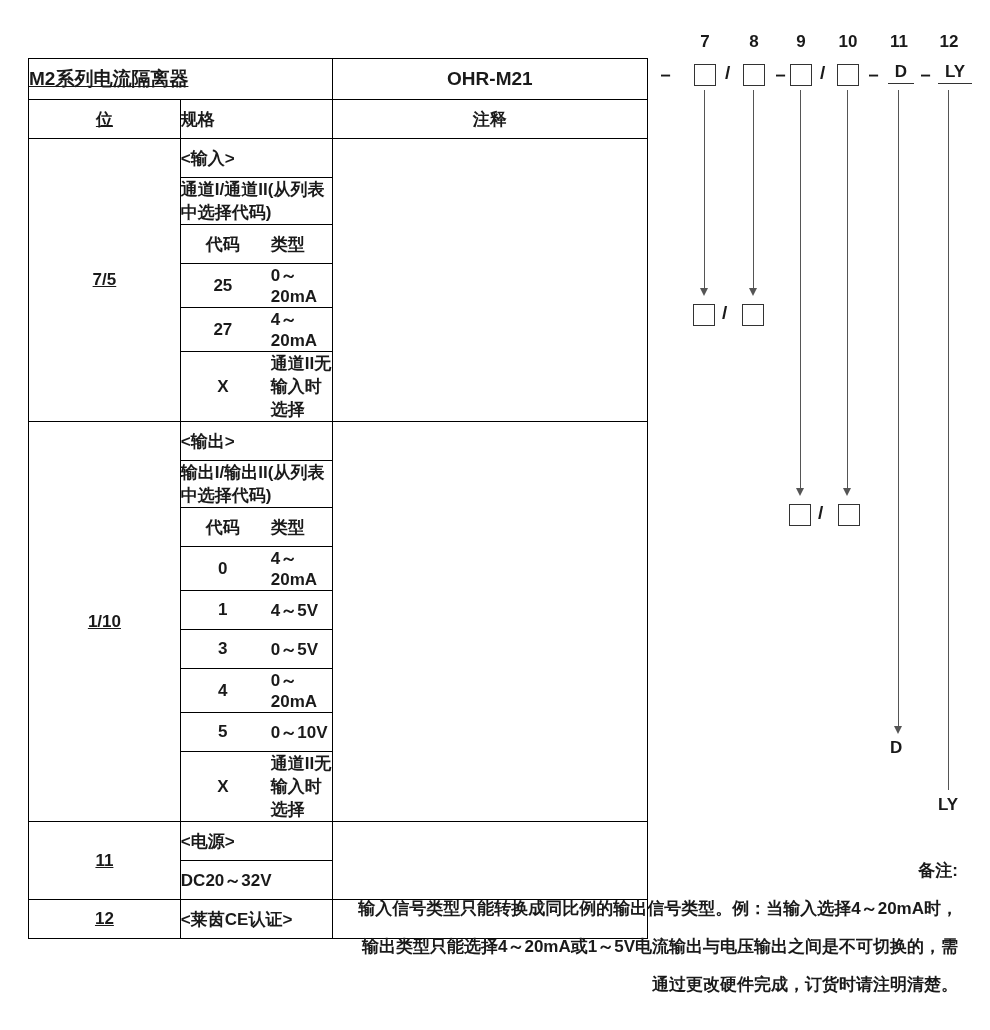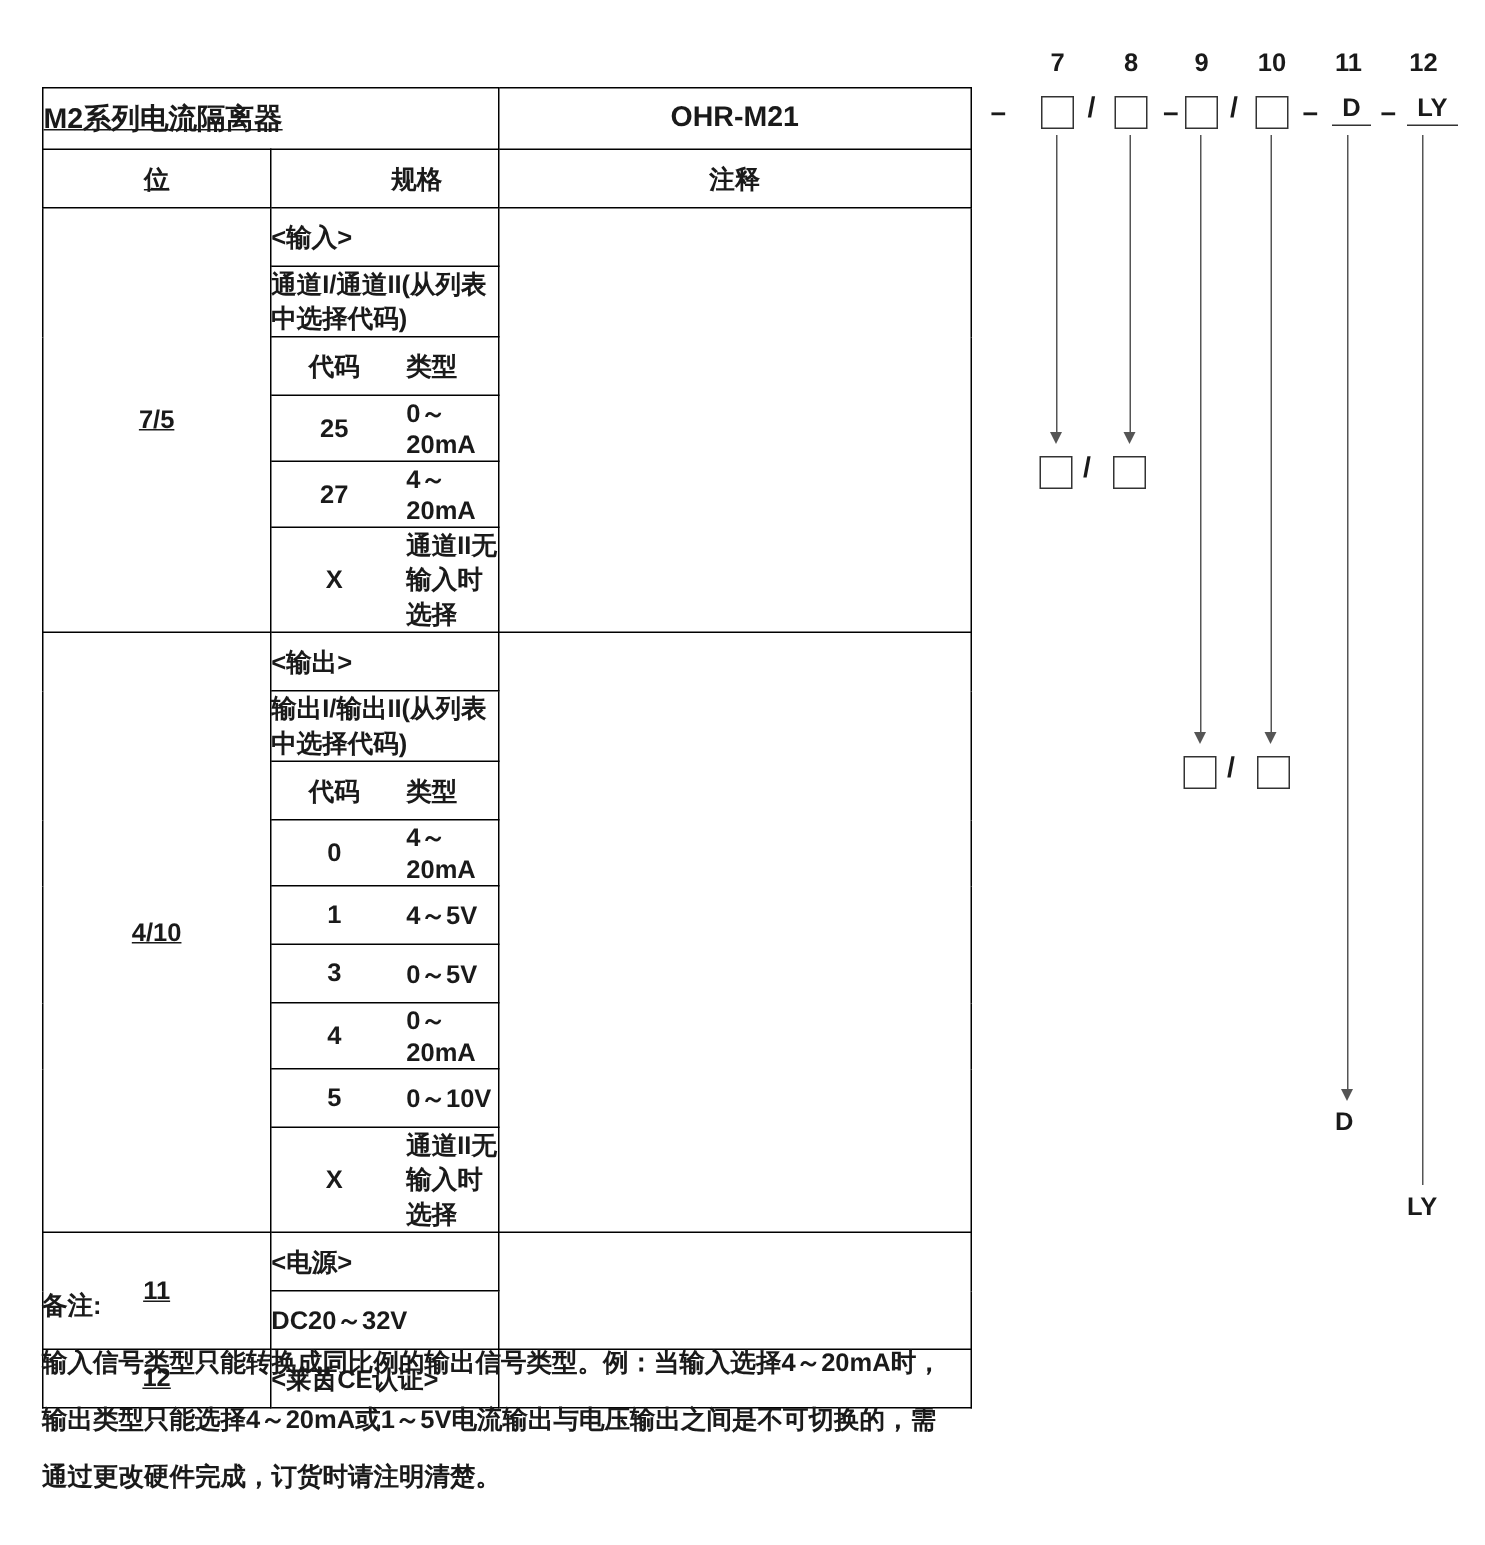--- a/index.html
+++ b/index.html
@@ -133,38 +133,38 @@
   .notes {
     position: absolute;
     left: 28px;
     top: 852px;
     width: 930px;
     font-size: 17px;
     font-weight: bold;
     line-height: 38px;
   }
   .notes .note-title { margin-bottom: 0; }
-  .notes p { margin: 0; }
+  .notes p { margin: 0; text-align: right; }
 </style>
 </head>
 <body>
 
 <div id="page">
 
   <table class="spec-table">
 
     <tbody>
         <tr class="title-row">
       <td class="col-pos cell-pad" colspan="2" style="text-align:left;">M2系列电流隔离器</td>
       <td class="col-note title-model">OHR-M21</td>
     </tr>
 
     <tr>
       <td class="col-pos">位</td>
-      <td class="col-spec" style="text-align:center;padding-left:43px;">规格</td>
+      <td class="col-spec" style="text-align:left;">规格</td>
       <td class="col-note">注释</td>
     </tr>
 
     <tr>
       <td class="col-pos" rowspan="6">7/5</td>
       <td class="col-spec cell-pad">&lt;输入&gt;</td>
       <td class="col-note" rowspan="6"></td>
     </tr>
     <tr>
       <td class="col-spec cell-pad">通道I/通道II(从列表中选择代码)</td>
@@ -196,21 +196,21 @@
     <tr>
       <td class="col-spec">
         <div class="code-line">
           <span class="code-col">X</span>
           <span class="type-col">通道II无输入时选择</span>
         </div>
       </td>
     </tr>
 
     <tr>
-      <td class="col-pos" rowspan="9">4/10</td>
+      <td class="col-pos" rowspan="9">1/10</td>
       <td class="col-spec cell-pad">&lt;输出&gt;</td>
       <td class="col-note" rowspan="9"></td>
     </tr>
     <tr>
       <td class="col-spec cell-pad">输出I/输出II(从列表中选择代码)</td>
     </tr>
     <tr>
       <td class="col-spec hdr-code">
         <div class="code-line">
           <span class="code-col">代码</span>

